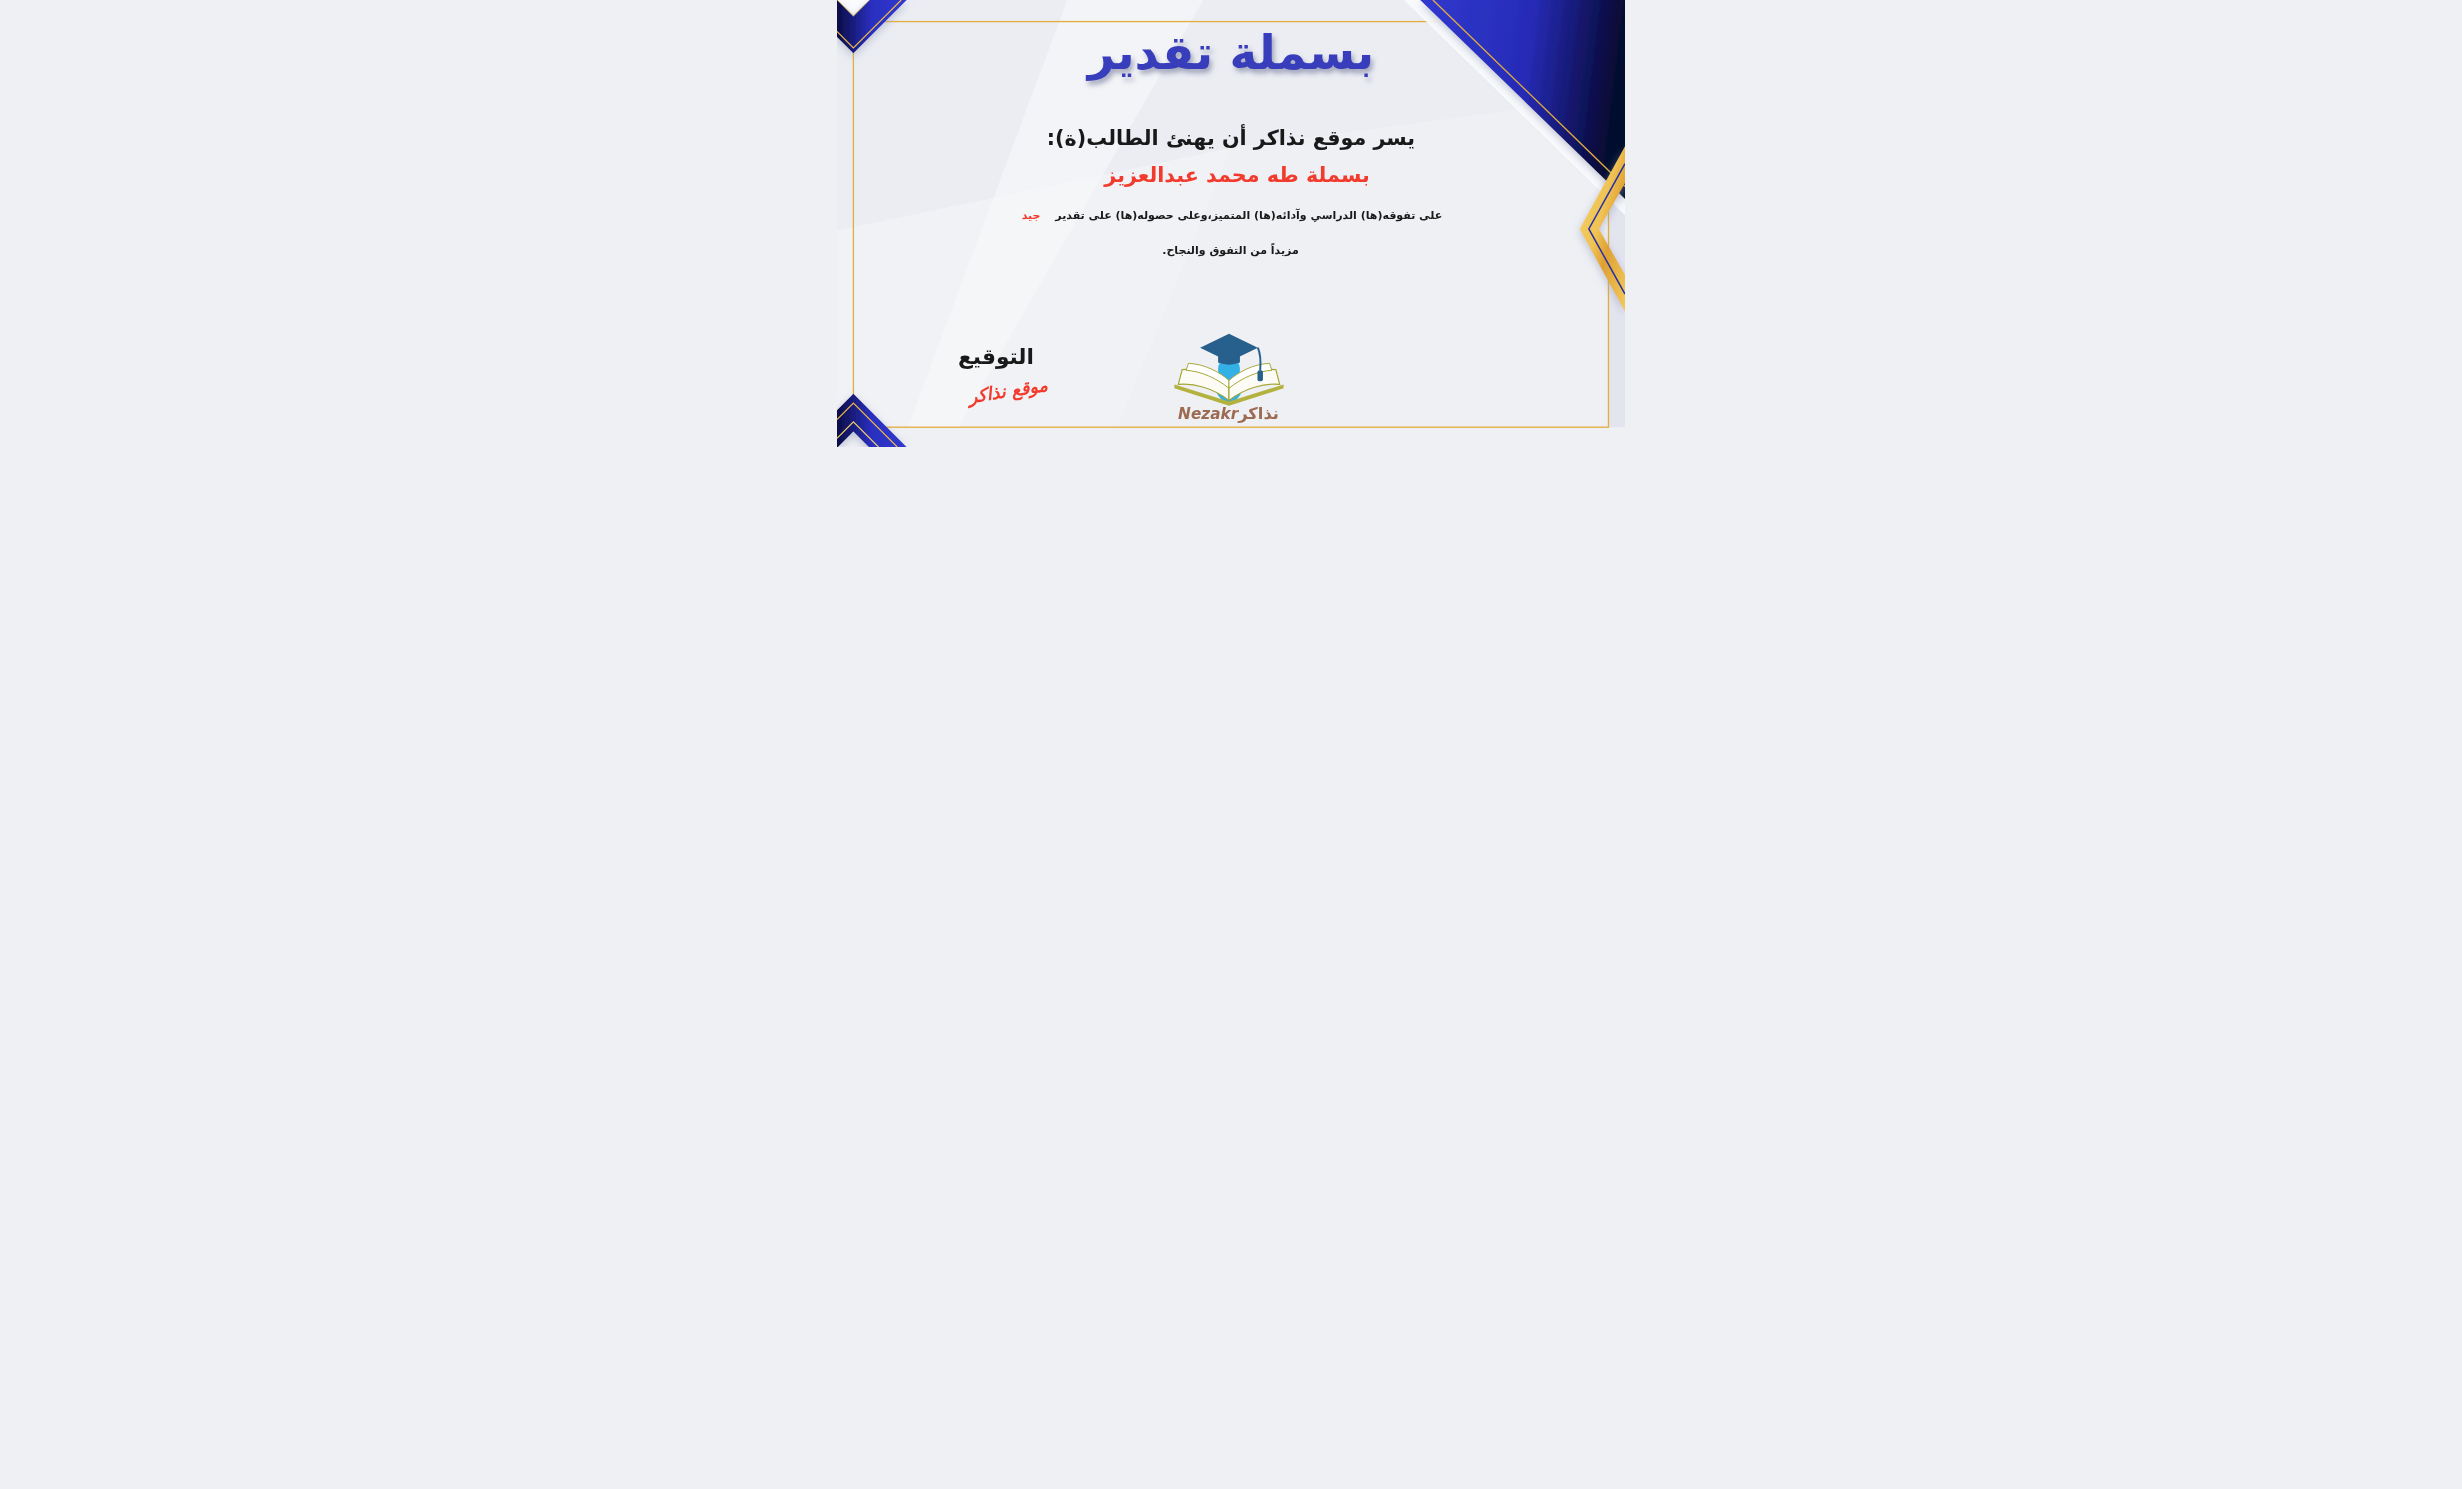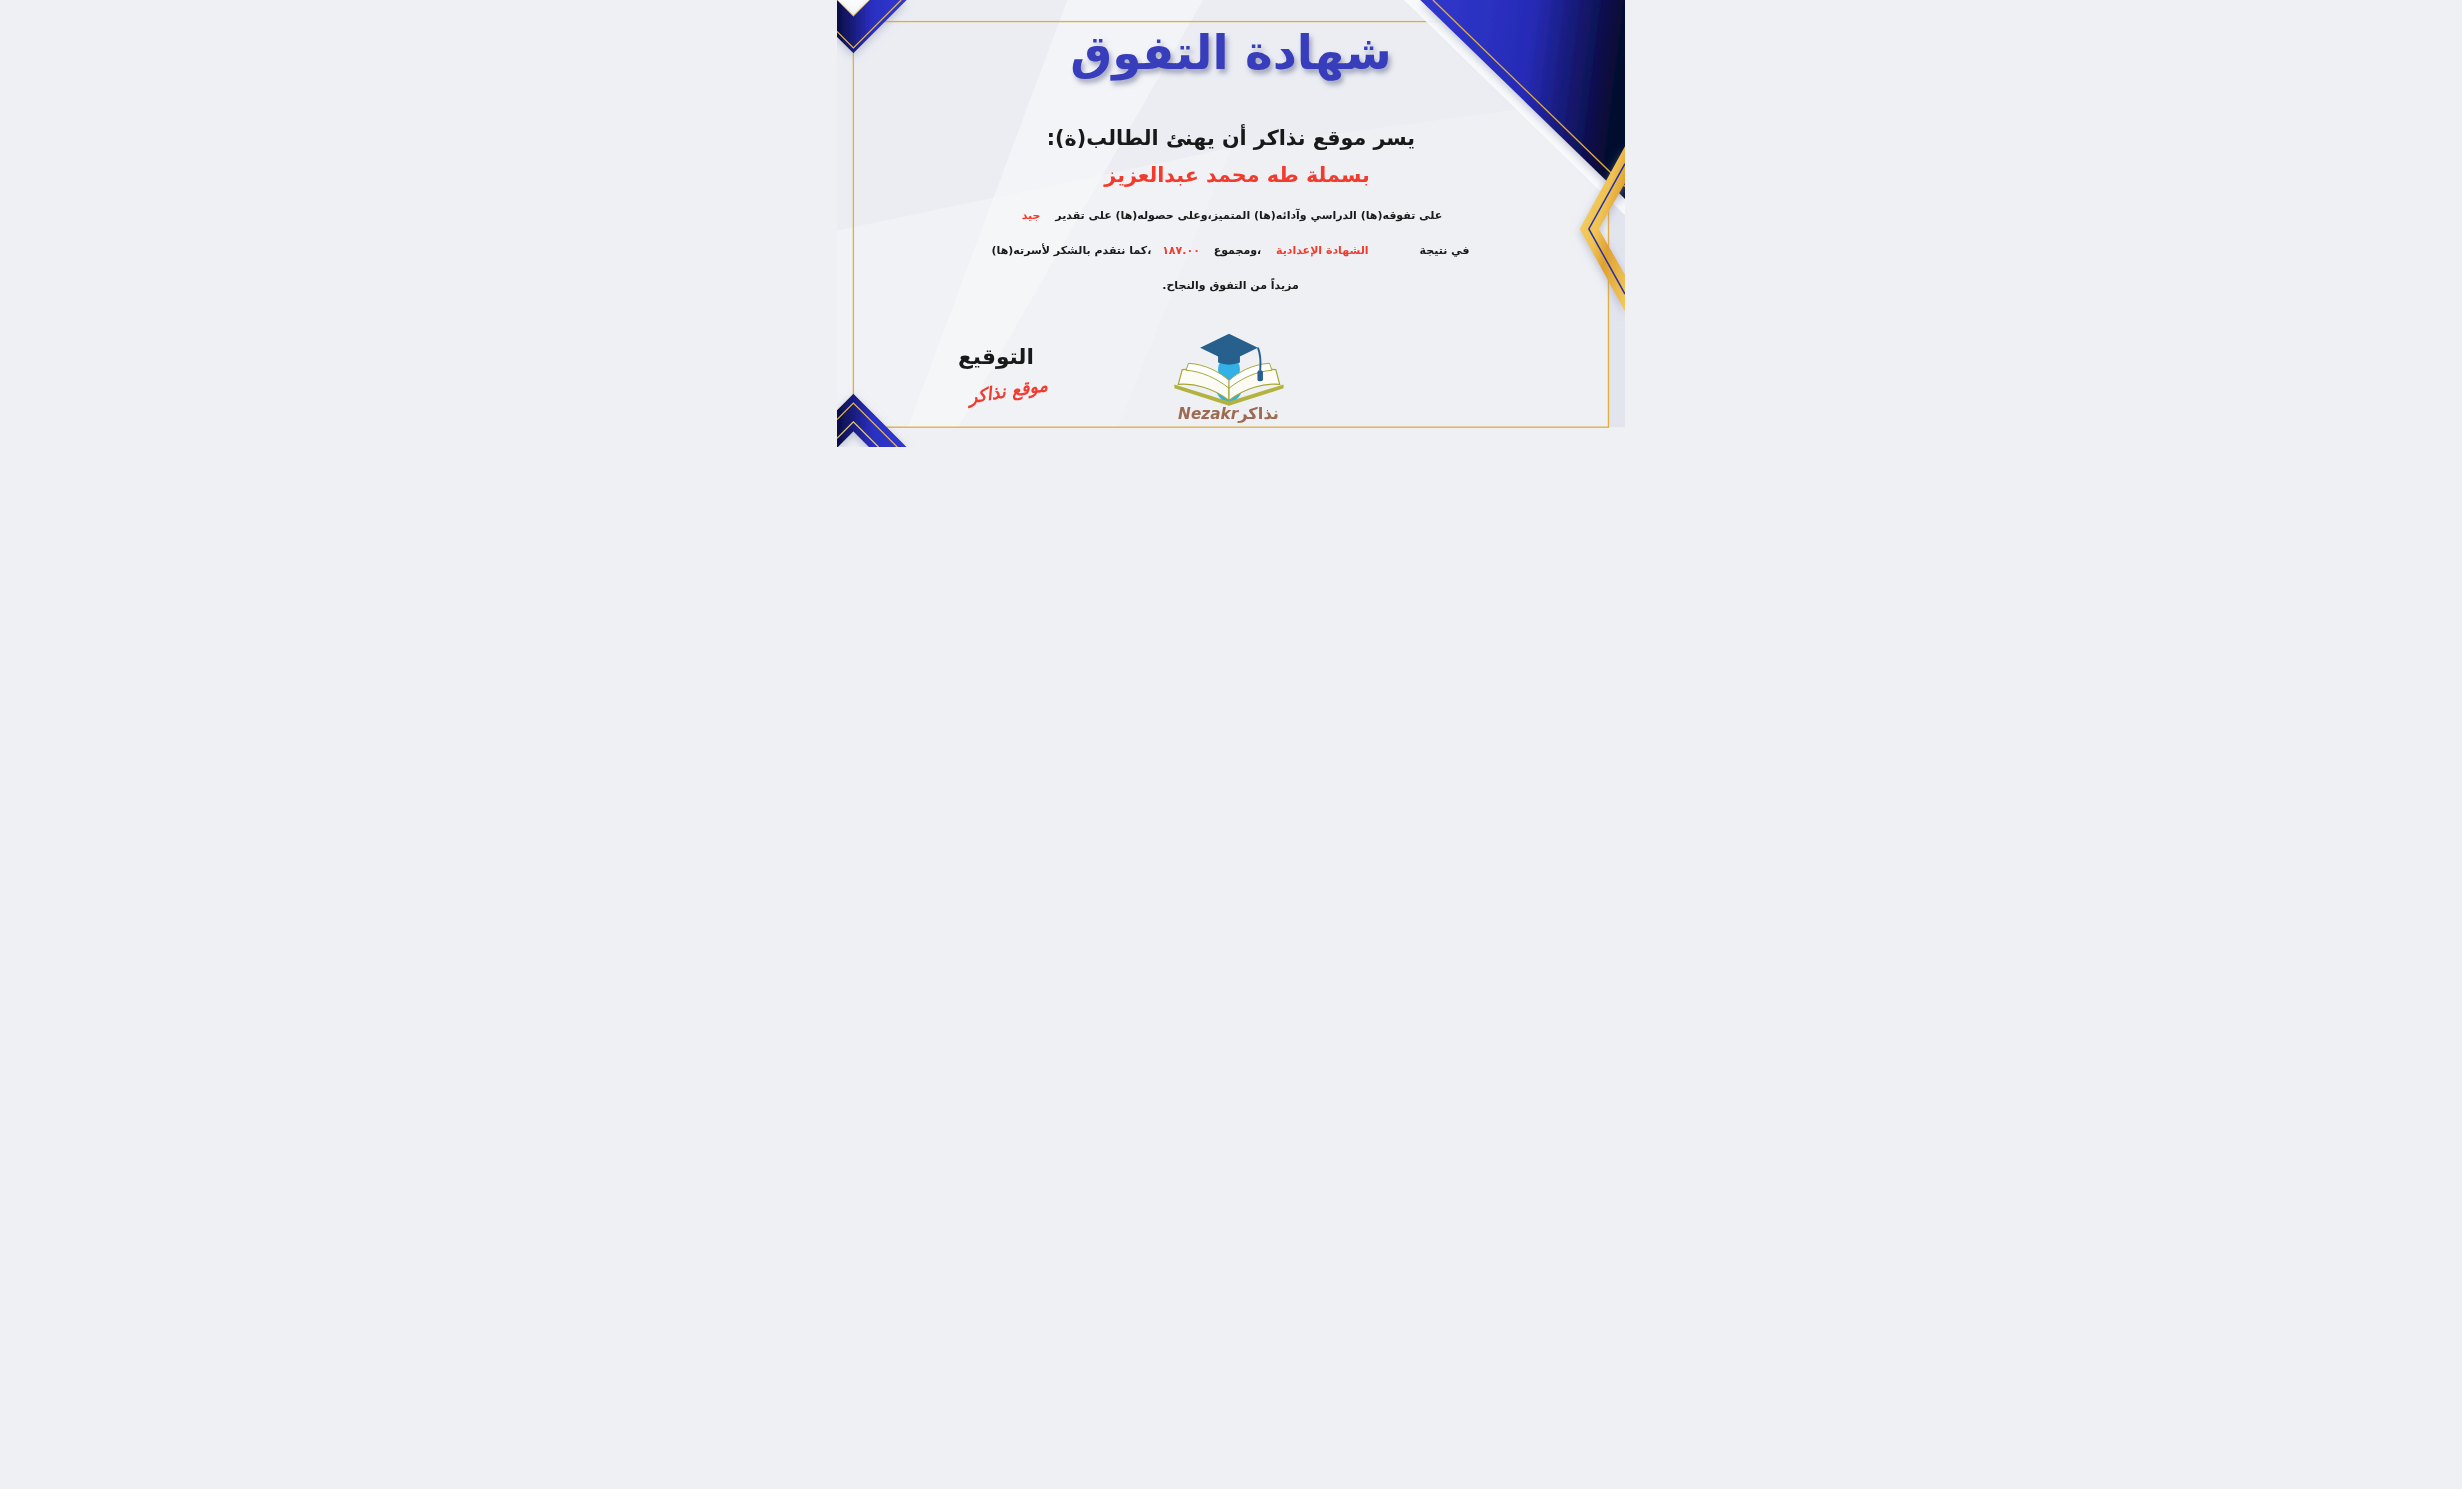--- a/index.html
+++ b/index.html
@@ -88,32 +88,29 @@
     <polygon points="0,0 222,0 111,107" fill="#fbfcfe" filter="url(#soft)"></polygon>
     <path d="M4,4 L111,107 L218,4" fill="none" stroke="#ecc453" stroke-width="7"></path>
     <polygon points="0,0 111,111 222,0 472,0 111,361 0,250" fill="url(#blueL)" filter="url(#soft)"></polygon>
     <polyline points="0,213 111,324 435,0" fill="none" stroke="#ecb94a" stroke-width="8"></polyline>
 
     <polygon points="0,2776 111,2665 471,3025 216,3025 111,2920 0,3031" fill="url(#blueL)" filter="url(#soft)"></polygon>
     <polyline points="0,2839 111,2728 408,3025" fill="none" stroke="#ecb94a" stroke-width="8"></polyline>
     <polyline points="0,2966 111,2855 281,3025" fill="none" stroke="#f0cf6b" stroke-width="8"></polyline>
   </svg>
 
-  <div class="txt title">شهادة التفوق</div>
+  <div class="txt title">بسملة تقدير</div>
 
   <div class="txt intro">يسر موقع نذاكر أن يهنئ الطالب(ة):</div>
 
   <div class="txt student">بسملة طه محمد عبدالعزيز</div>
 
   <div class="txt bodytext">
     <div class="bline">
       <span>على تفوقه(ها) الدراسي وآدائه(ها) المتميز،وعلى حصوله(ها) على تقدير</span><span class="red grade">جيد</span>
-    </div>
-    <div class="bline">
-      <span>في نتيجة</span><span class="gap-lg"></span><span class="red">الشهادة الإعدادية</span><span class="sp-md">،ومجموع</span><span class="red sp-sm">١٨٧.٠٠</span><span>،كما نتقدم بالشكر لأسرته(ها)</span>
     </div>
     <div class="bline">مزيداً من التفوق والنجاح.</div>
   </div>
 
   <div class="txt sign-label">التوقيع</div>
   <div class="txt sign-script">موقع نذاكر</div>
 
   <div class="logo">
     <svg viewBox="0 0 300 200" aria-hidden="true">
 

